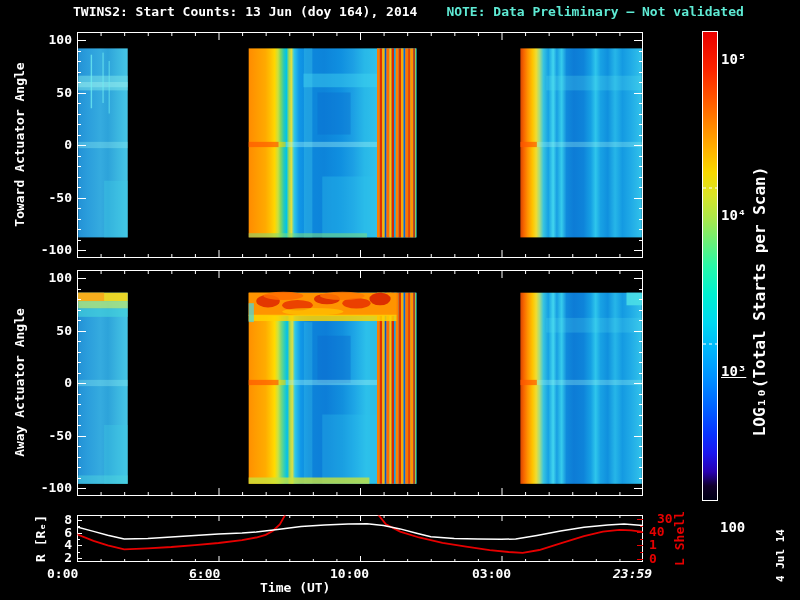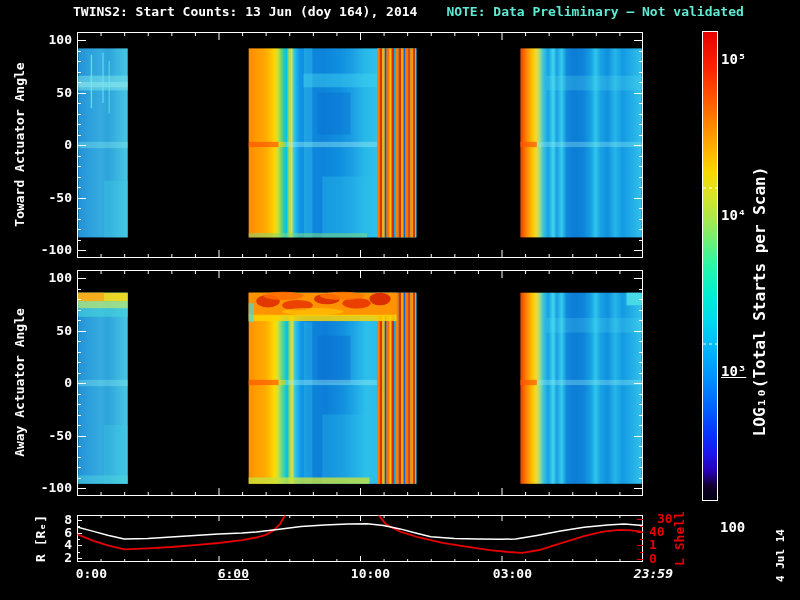--- a/index.html
+++ b/index.html
@@ -5,21 +5,21 @@
   html,body{margin:0;padding:0;background:#000;}
   .stage{position:relative;width:800px;height:600px;background:#000;overflow:hidden;
          font-family:"DejaVu Sans Mono",monospace;}
   #plot{position:absolute;left:0;top:0;}
   .lbl{position:absolute;color:#fff;font:bold 13px "DejaVu Sans Mono",monospace;white-space:pre;}
   .rot{transform:rotate(-90deg);text-align:center;}
   .title-row{position:absolute;left:73px;top:4px;display:flex;}
   .note{color:#5eead4;margin-left:29px;}
   .tl{position:absolute;color:#fff;font:bold 13px "DejaVu Sans Mono",monospace;white-space:pre;}
   .tr{text-align:right;}
-  .tc{text-align:right;}
+  .tc{text-align:left;}
   .red{color:#e60000;}
   .cbt{font:bold 14px "DejaVu Sans Mono",monospace;margin-top:28px;}
   .cblab{font:bold 16px "DejaVu Sans Mono",monospace;}
   .datestamp{font:bold 11px "DejaVu Sans Mono",monospace;}
 </style>
 </head>
 <body>
 
 <div class="stage">
   <svg id="plot" width="800" height="600">
@@ -516,20 +516,21 @@
       <span class="lbl" style="position:static">TWINS2: Start Counts: 13 Jun (doy 164), 2014</span>
       <span class="lbl note" style="position:static">NOTE: Data Preliminary – Not validated</span>
     </div>
 
   <div class="lbl rot" style="left:-91px;top:137px;width:220px;">Toward Actuator Angle</div>
   <div class="lbl rot" style="left:-91px;top:375px;width:220px;">Away Actuator Angle</div>
   <div class="lbl rot" style="left:0px;top:531px;width:80px;">R [Rₑ]</div>
   <div class="lbl rot red" style="left:634px;top:531px;width:90px;">L Shell</div>
   <div class="lbl rot cblab" style="left:609px;top:292px;width:300px;">LOG₁₀(Total Starts per Scan)</div>
   <div class="lbl rot datestamp" style="left:740px;top:549px;width:80px;">4 Jul 14</div>
+  <div class="lbl tc" style="left:260px;top:580px;width:200px;">Time (UT)</div>
 
   <div id="ticklabels">
       <div class="tl tr" style="left: 0px; top: 32px; width: 72px;">100</div>
       <div class="tl tr" style="left: 0px; top: 85px; width: 72px;">50</div>
       <div class="tl tr" style="left: 0px; top: 137px; width: 72px;">0</div>
       <div class="tl tr" style="left: 0px; top: 190px; width: 72px;">-50</div>
       <div class="tl tr" style="left: 0px; top: 242px; width: 72px;">-100</div>
       <div class="tl tr" style="left: 0px; top: 270px; width: 72px;">100</div>
       <div class="tl tr" style="left: 0px; top: 323px; width: 72px;">50</div>
       <div class="tl tr" style="left: 0px; top: 375px; width: 72px;">0</div>

